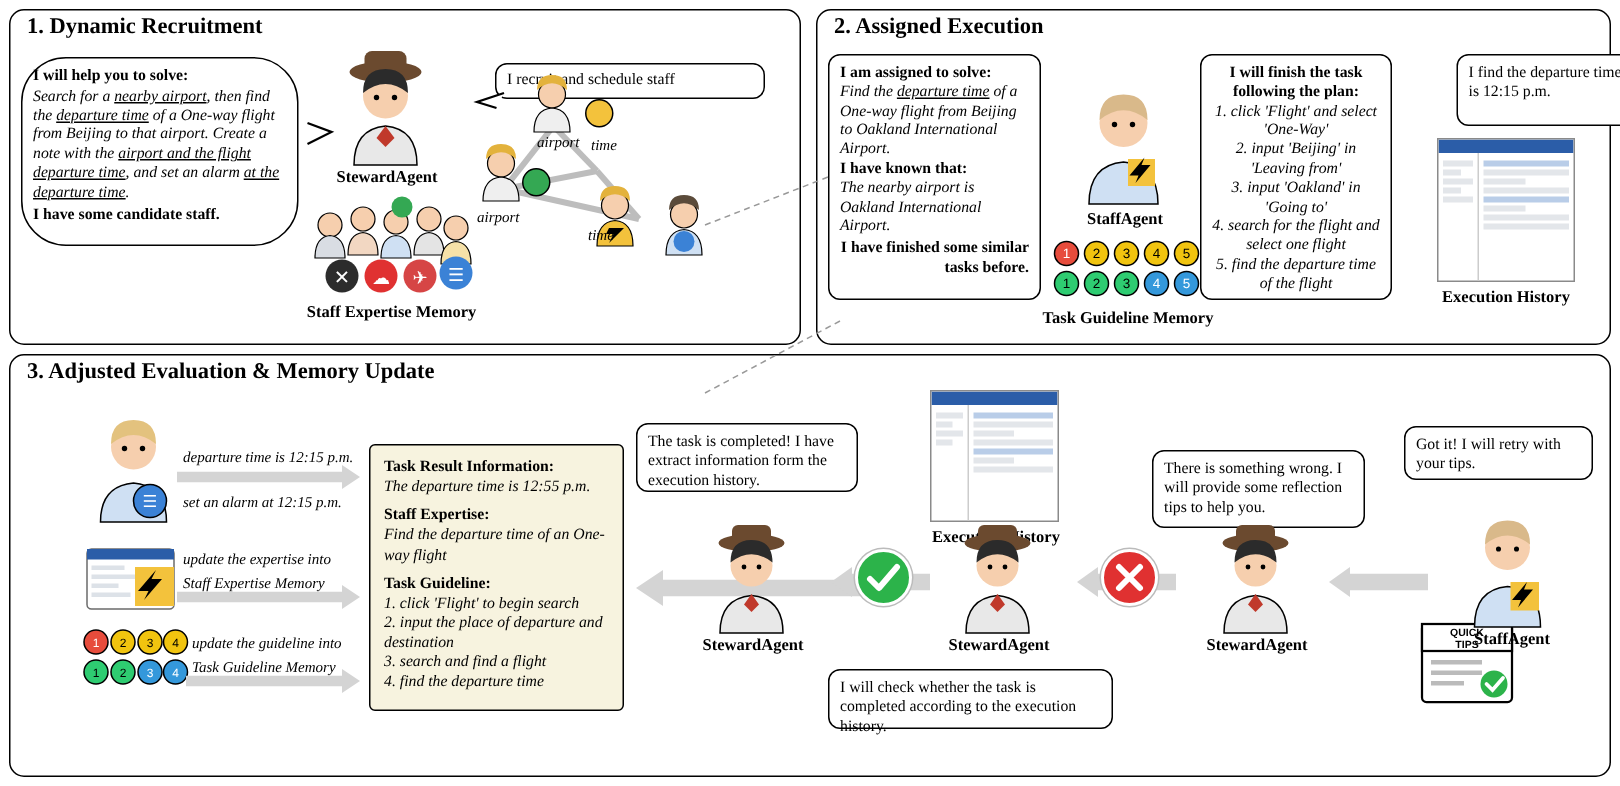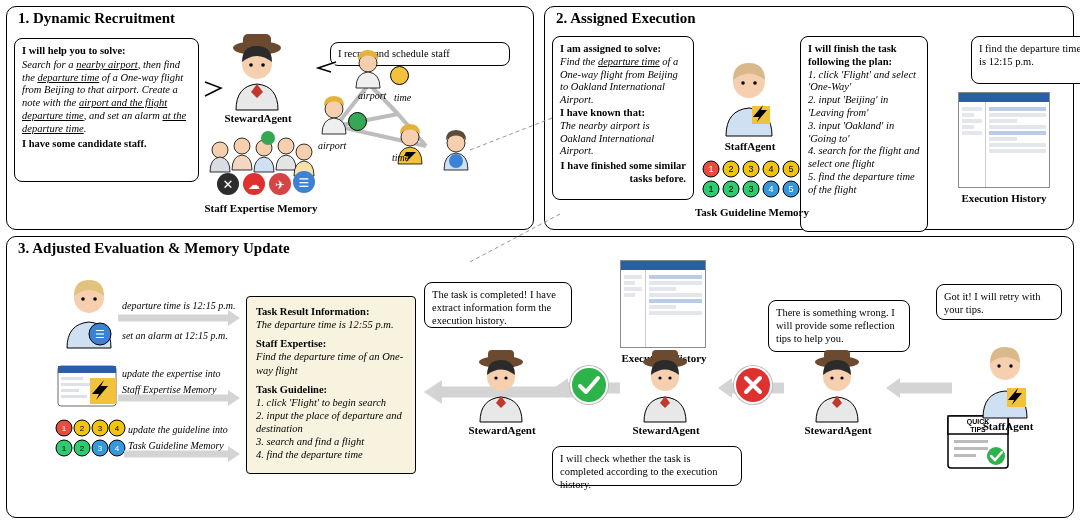--- a/index.html
+++ b/index.html
@@ -23,21 +23,21 @@
   .badge{position:absolute;border-radius:50%;}
   .memgrid{position:absolute;display:flex;flex-wrap:wrap;width:86px;gap:2px;}
 </style>
 </head>
 <body>
 
 <div class="panel" style="left:6px;top:6px;width:528px;height:224px;">
 </div>
 <div class="panel-title" style="position:absolute;left:18px;top:10px;">1. Dynamic Recruitment</div>
 
-<div class="bubble" style="left:14px;top:38px;width:185px;height:144px;">
+<div class="bubble" style="left:14px;top:38px;width:185px;height:126px;border-radius:30px;">
   <div class="b">I will help you to solve:</div>
   <div class="it" style="margin-top:1px;">
     <span>Search for a </span><span class="u">nearby airport</span><span>, then find the </span><span class="u">departure time</span><span> of a One-way flight from Beijing to that airport. Create a note with the </span><span class="u">airport and the flight departure time</span><span>, and set an alarm </span><span class="u">at the departure time</span><span>.</span>
   </div>
   <div class="b" style="margin-top:2px;">I have some candidate staff.</div>
 </div>
 
 <div class="bubble" style="left:330px;top:42px;width:180px;height:24px;display:flex;align-items:center;">
   <span>I recruit and schedule staff</span>
 </div>
@@ -138,21 +138,21 @@
 <div class="panel-title" style="position:absolute;left:556px;top:10px;">2. Assigned Execution</div>
 
 <div class="bubble" style="left:552px;top:36px;width:142px;height:164px;">
   <div class="b">I am assigned to solve:</div>
   <div class="it"><span>Find the </span><span class="u">departure time</span><span> of a One-way flight from Beijing to Oakland International Airport.</span></div>
   <div class="b">I have known that:</div>
   <div class="it">The nearby airport is Oakland International Airport.</div>
   <div class="b" style="margin-top:2px;text-align:right;">I have finished some similar tasks before.</div>
 </div>
 
-<div class="bubble" style="left:800px;top:36px;width:128px;height:196px;">
+<div class="bubble" style="left:800px;top:36px;width:128px;height:164px;text-align:center;">
   <div class="b">I will finish the task following the plan:</div>
   <div class="it">1. click 'Flight' and select 'One-Way'</div>
   <div class="it">2. input 'Beijing' in 'Leaving from'</div>
   <div class="it">3. input 'Oakland' in 'Going to'</div>
   <div class="it">4. search for the flight and select one flight</div>
   <div class="it">5. find the departure time of the flight</div>
 </div>
 
 <div class="bubble" style="left:938px;top:36px;width:126px;height:48px;margin-left:33px;">
   <div>I find the departure time is 12:15 p.m.</div>

